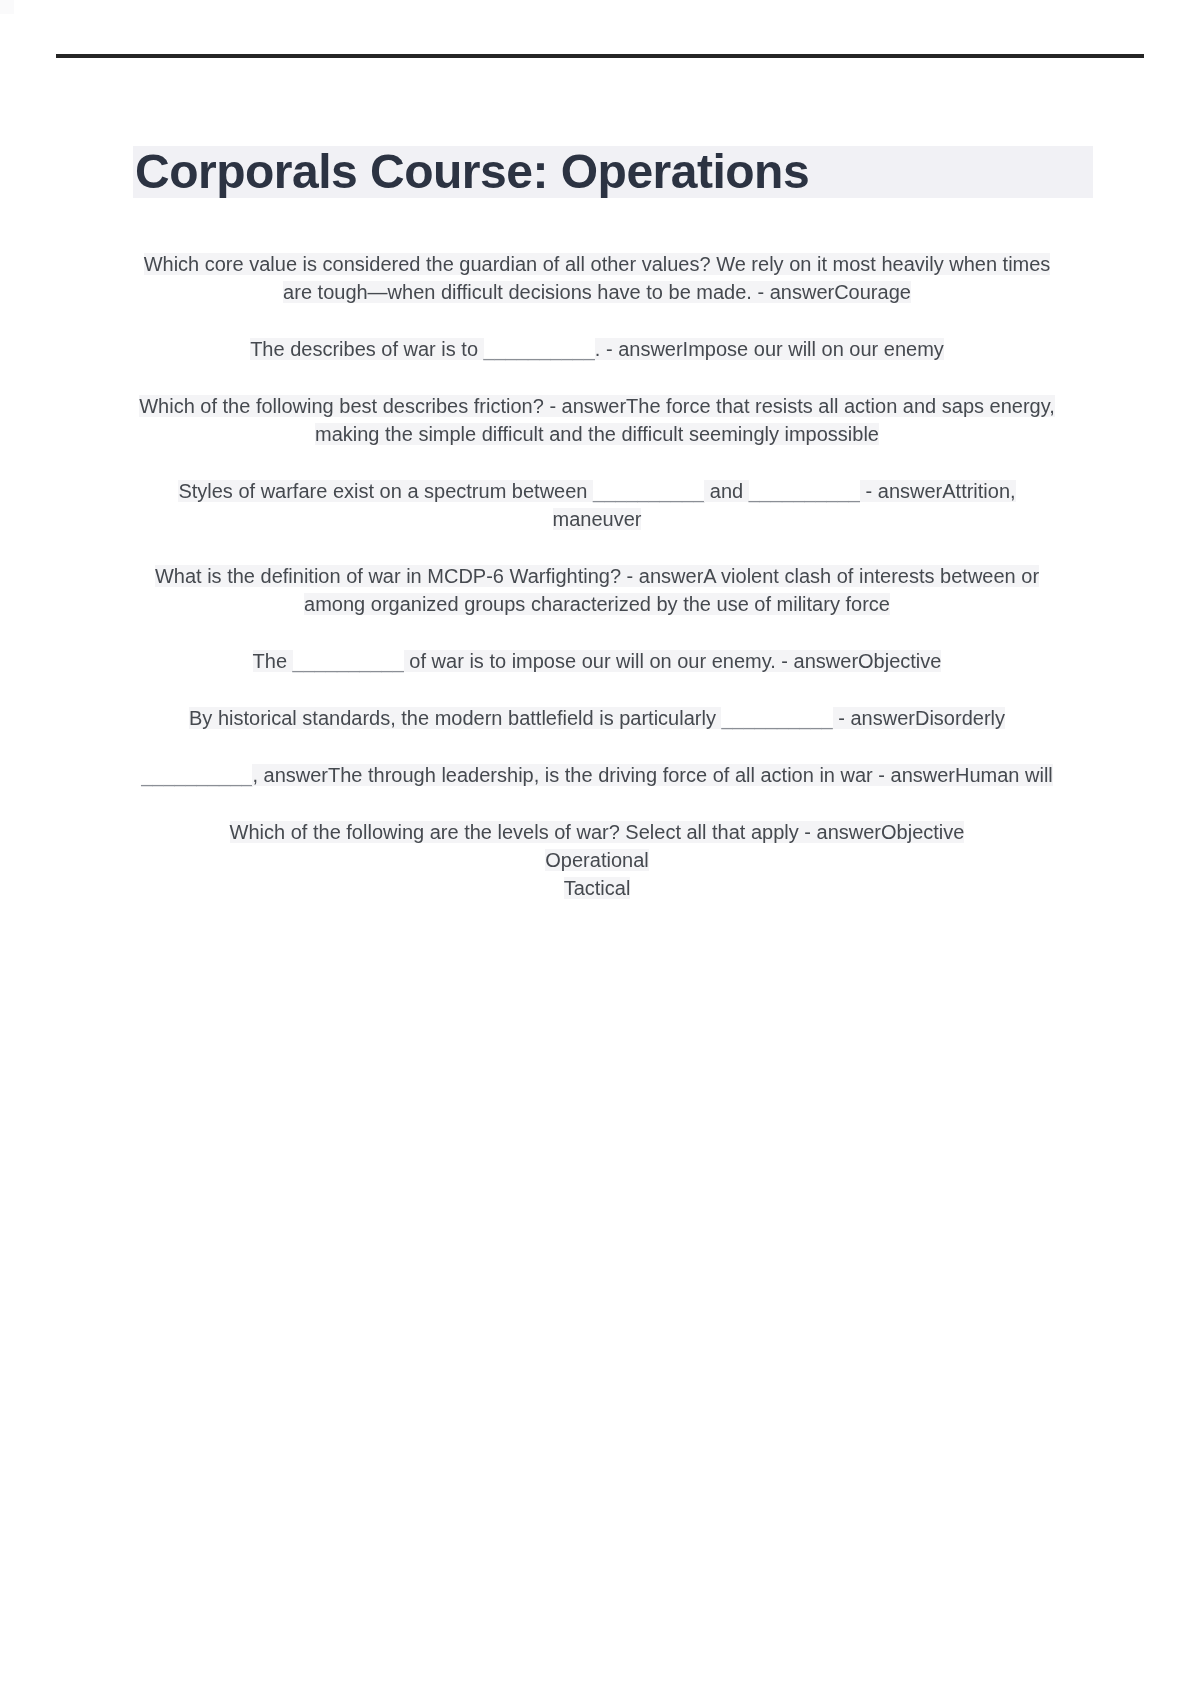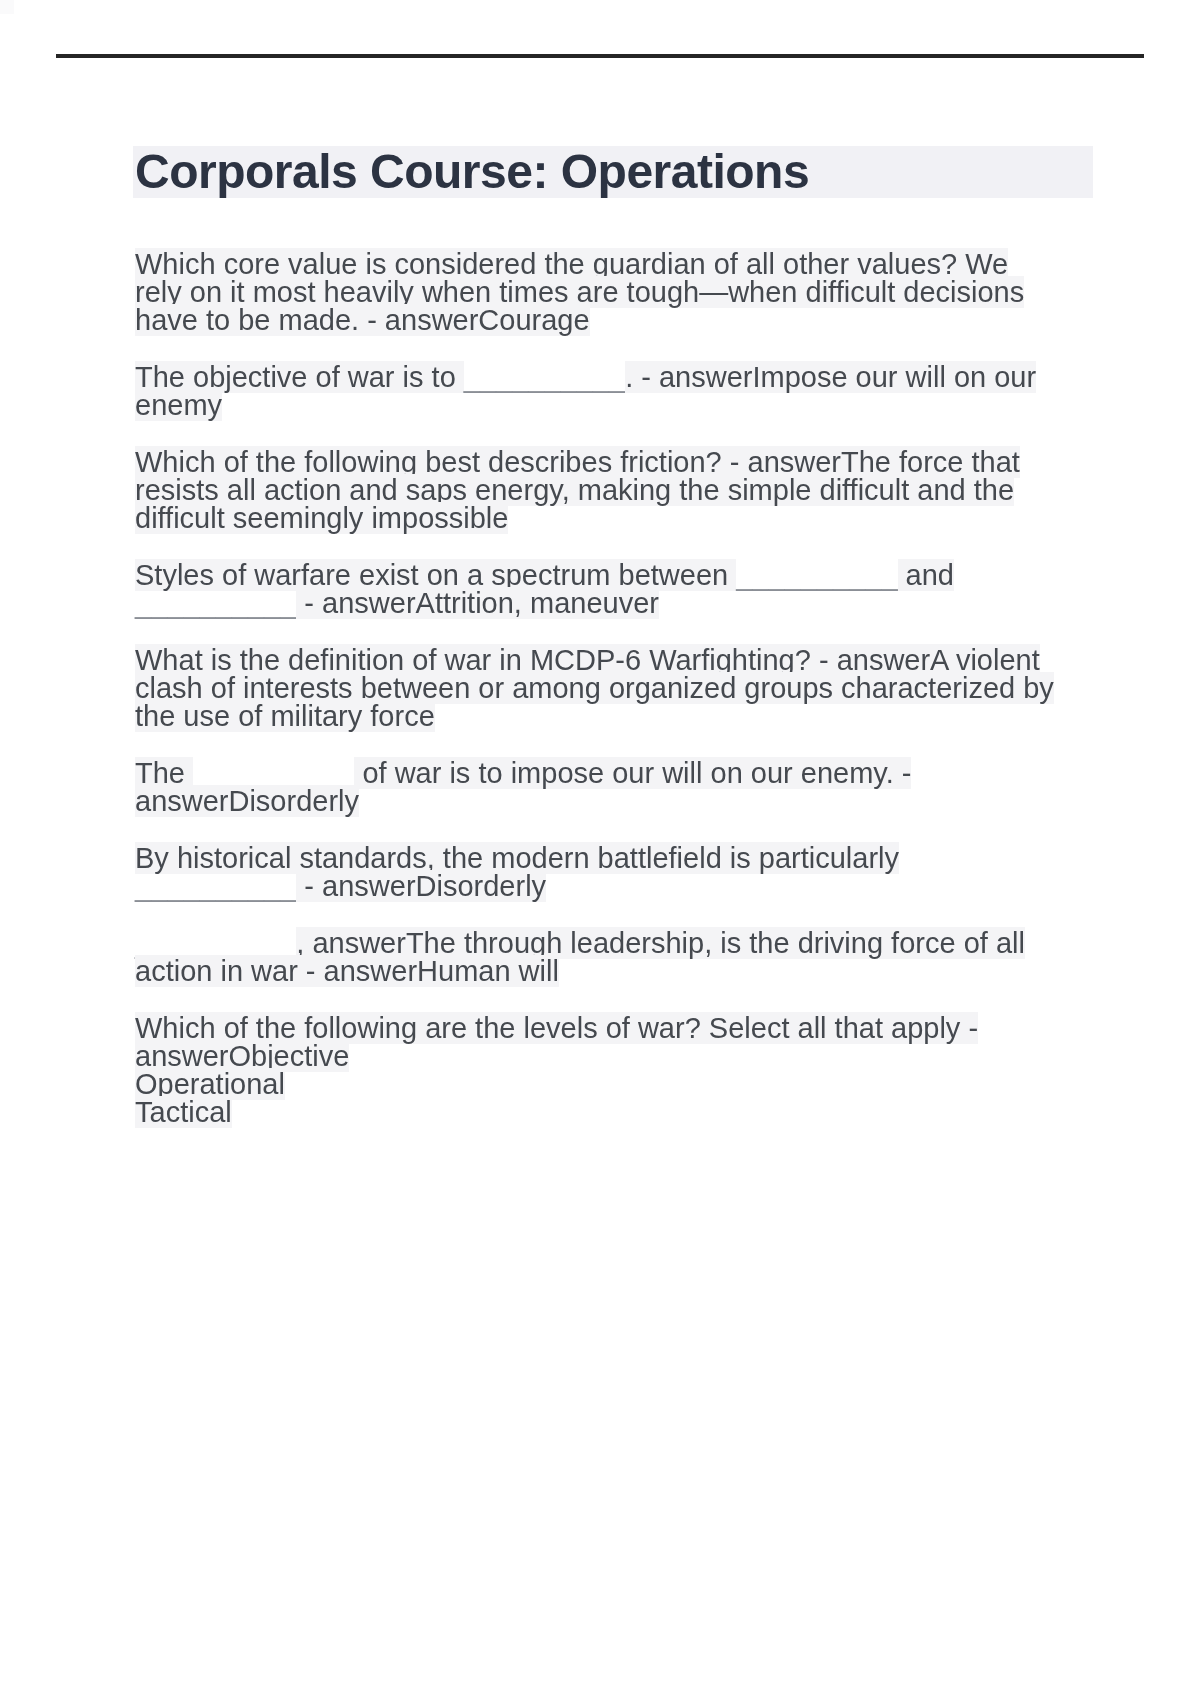--- a/index.html
+++ b/index.html
@@ -55,24 +55,25 @@
     color: var(--title-text);
     white-space: nowrap;
   }
   .content {
     position: absolute;
     left: 135px;
     top: 250px;
     width: 932px;
   }
   .content p {
-    font-size: 29px;
+    font-size: 20px;
     line-height: 28px;
     color: var(--text);
     margin: 0 8px 29px 0;
+    text-align: center;
   }
   .content p span.hl {
     background: var(--highlight);
   }
   .content p span.blank {
     color: var(--blank);
     background: transparent;
   }
 </style>
 </head>
@@ -81,24 +82,24 @@
 <div class="page">
   <div class="corner-artifact"></div>
   <div class="rule rule-top"></div>
 
   <div class="title-wrap">
     <h1>Corporals Course: Operations</h1>
   </div>
 
   <main class="content" id="qa-list">
       <p><span class="hl">Which core value is considered the guardian of all other values? We rely on it most heavily when times are tough—when difficult decisions have to be made. - answerCourage</span></p>
-      <p><span class="hl">The objective of war is to </span><span class="blank">__________</span><span class="hl">. - answerImpose our will on our enemy</span></p>
+      <p><span class="hl">The describes of war is to </span><span class="blank">__________</span><span class="hl">. - answerImpose our will on our enemy</span></p>
       <p><span class="hl">Which of the following best describes friction? - answerThe force that resists all action and saps energy, making the simple difficult and the difficult seemingly impossible</span></p>
       <p><span class="hl">Styles of warfare exist on a spectrum between </span><span class="blank">__________</span><span class="hl"> and </span><span class="blank">__________</span><span class="hl"> - answerAttrition, maneuver</span></p>
       <p><span class="hl">What is the definition of war in MCDP-6 Warfighting? - answerA violent clash of interests between or among organized groups characterized by the use of military force</span></p>
-      <p><span class="hl">The </span><span class="blank">__________</span><span class="hl"> of war is to impose our will on our enemy. - answerDisorderly</span></p>
+      <p><span class="hl">The </span><span class="blank">__________</span><span class="hl"> of war is to impose our will on our enemy. - answerObjective</span></p>
       <p><span class="hl">By historical standards, the modern battlefield is particularly </span><span class="blank">__________</span><span class="hl"> - answerDisorderly</span></p>
       <p><span class="blank">__________</span><span class="hl">, answerThe through leadership, is the driving force of all action in war - answerHuman will</span></p>
       <p><span class="hl">Which of the following are the levels of war? Select all that apply - answerObjective</span><br><span class="hl">Operational</span><br><span class="hl">Tactical</span></p>
     </main>
 
   <div class="rule rule-bottom"></div>
 </div>
 
 </body></html>

